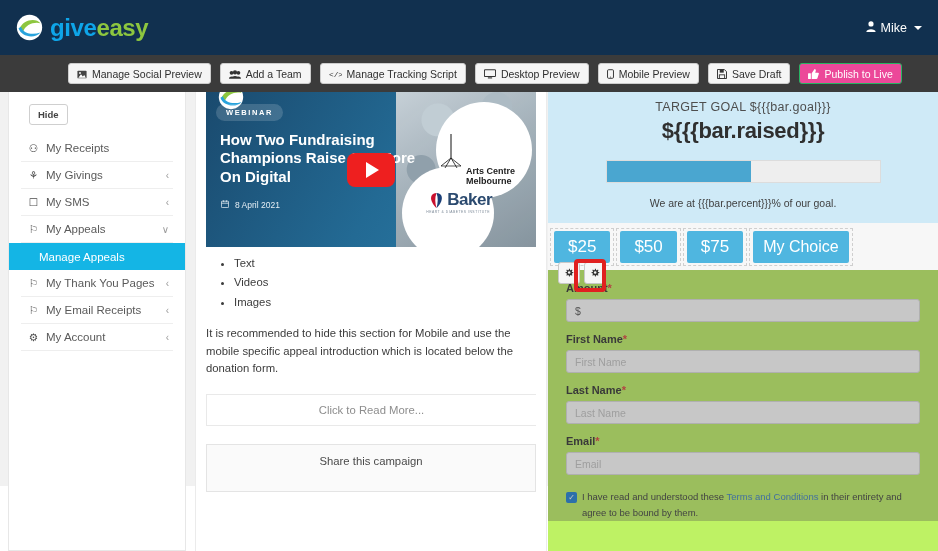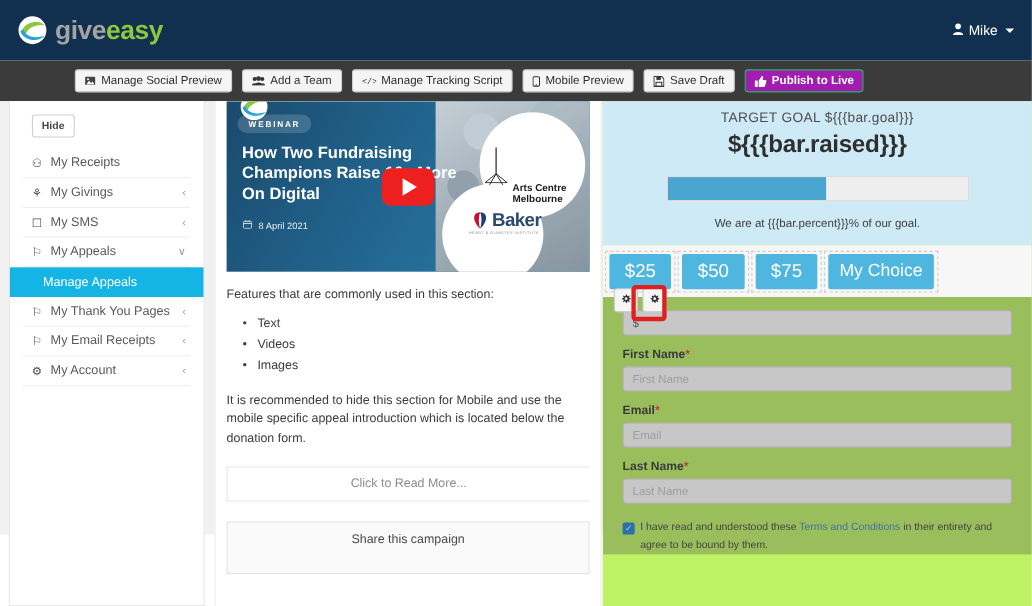--- a/index.html
+++ b/index.html
@@ -18,21 +18,21 @@
     background: #11304f;
     display: flex; align-items: center; justify-content: space-between;
     padding: 0 16px;
   }
   #brand { display: flex; align-items: center; gap: 7px; }
   #brand .logo-mark { width: 27px; height: 27px; position: relative; display:block; }
   #brand .brand-text {
     font-size: 24px; font-weight: bold; letter-spacing: -0.4px;
     line-height: 1;
   }
-  .brand-give { color: #a3a3a3; margin-top: 28px; }
+  .brand-give { color: #0ea5e9; margin-top: 28px; }
   .brand-easy { color: #8dc63f; }
   #user-menu {
     color: #ffffff; font-size: 12.5px;
     display: flex; align-items: center; gap: 5px; cursor: pointer;
   }
   #user-menu .caret {
     width: 0; height: 0; border-left: 4px solid transparent;
     border-right: 4px solid transparent; border-top: 4px solid #ffffff;
     display:inline-block; margin-left: 2px;
   }
@@ -41,25 +41,25 @@
   #toolbar {
     position: absolute; left: 0; top: 55px; width: 938px; height: 37px;
     background: #3b3b3b;
     display: flex; align-items: center; gap: 9px;
     padding-left: 68px;
   }
   .tb-btn {
     height: 21px; border-radius: 3px; border: 1px solid #ccc;
     background: #f5f5f5; color: #2f2f2f;
     font-size: 10.5px; padding: 4px 8px;
-    display: inline-flex; align-items: center; gap: 5px;
+    display: inline-flex; align-items: flex-end; gap: 5px;
     cursor: pointer; white-space: nowrap; line-height: 1;
   }
   .tb-btn.green {
-    background: #a21caf; border-color: #28b463; color: #ffffff; font-weight: bold;
+    background: #ec4899; border-color: #28b463; color: #ffffff; font-weight: normal;
   }
   .tb-ico { display: inline-flex; align-items:center; }
 
   
   #workspace {
     position: absolute; left: 0; top: 92px; width: 938px; height: 394px;
     background: #f1f1f1;
   }
 
   
@@ -331,20 +331,29 @@
 
   <div class="tb-btn">
     <span class="tb-ico">
       <svg width="13" height="9" viewBox="0 0 15 10">
           <text x="0" y="8.4" font-size="9" font-family="Liberation Mono, monospace" fill="#333">&lt;/&gt;</text>
         </svg>
     </span>
     <span>Manage Tracking Script</span>
   </div>
 
+  <div class="tb-btn">
+    <span class="tb-ico">
+      <svg width="12" height="10" viewBox="0 0 14 11">
+          <rect x="0.5" y="0.5" width="13" height="8" rx="1" fill="none" stroke="#333" stroke-width="1.2"></rect>
+          <rect x="4.5" y="9.4" width="5" height="1.3" fill="#333"></rect>
+        </svg>
+    </span>
+    <span>Desktop Preview</span>
+  </div>
 
   <div class="tb-btn">
     <span class="tb-ico">
       <svg width="7" height="10" viewBox="0 0 8 11">
           <rect x="0.6" y="0.6" width="6.8" height="9.8" rx="1.2" fill="none" stroke="#333" stroke-width="1.1"></rect>
           <circle cx="4" cy="8.9" r="0.6" fill="#333"></circle>
         </svg>
     </span>
     <span>Mobile Preview</span>
   </div>
@@ -464,21 +473,20 @@
             </svg>
         </span>
         <span>8 April 2021</span>
       </div>
       <div id="play-btn">
           <span class="tri"></span>
         </div>
     </div>
 
     <div class="lw">
-      <p class="copy-p">Features that are commonly used in this section:</p>
       <ul class="copy-ul">
         <li>Text</li>
         <li>Videos</li>
         <li>Images</li>
       </ul>
       <p class="copy-p">It is recommended to hide this section for Mobile and use the mobile specific appeal introduction which is located below the donation form.</p>
 
       <div id="readmore">Click to Read More...</div>
 
 
@@ -512,36 +520,37 @@
       </div>
       <div class="amt-slot">
         <div class="amt-btn wide">My Choice</div>
       </div>
     </div>
 
     <div id="formwrap">
       <div id="form-fields">
 
         <div class="f-group">
+          <div class="f-label"><span>Amount</span><span class="req">*</span></div>
           <div class="f-input" placeholder="$">$</div>
         </div>
 
         <div class="f-group">
           <div class="f-label"><span>First Name</span><span class="req">*</span></div>
           <div class="f-input ph" placeholder="First Name">First Name</div>
         </div>
 
         <div class="f-group">
+          <div class="f-label"><span>Last Name</span><span class="req">*</span></div>
+          <div class="f-input ph" placeholder="Last Name">Last Name</div>
+        </div>
+
+        <div class="f-group">
           <div class="f-label"><span>Email</span><span class="req">*</span></div>
           <div class="f-input ph" placeholder="Email">Email</div>
-        </div>
-
-        <div class="f-group">
-          <div class="f-label"><span>Last Name</span><span class="req">*</span></div>
-          <div class="f-input ph" placeholder="Last Name">Last Name</div>
         </div>
 
         <div id="terms">
           <span class="cb">✓</span>
           <span><span>I have read and understood these </span><a href="#">Terms and Conditions</a><span> in their entirety and agree to be bound by them.</span></span>
         </div>
 
       </div>
       <div id="form-overlay"></div>
     </div>

